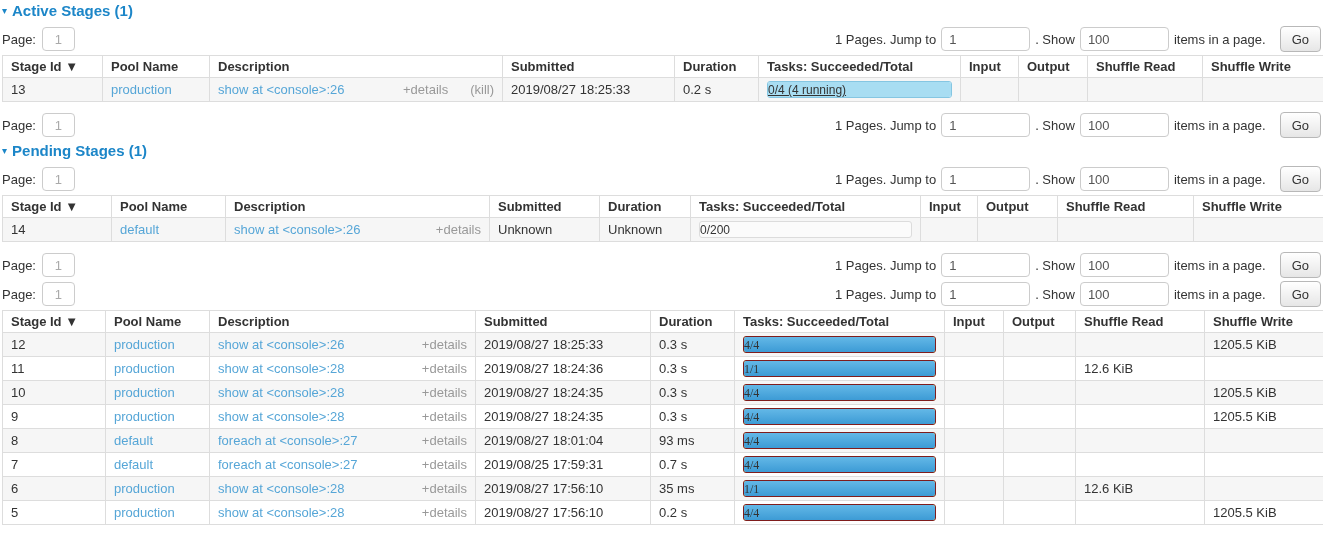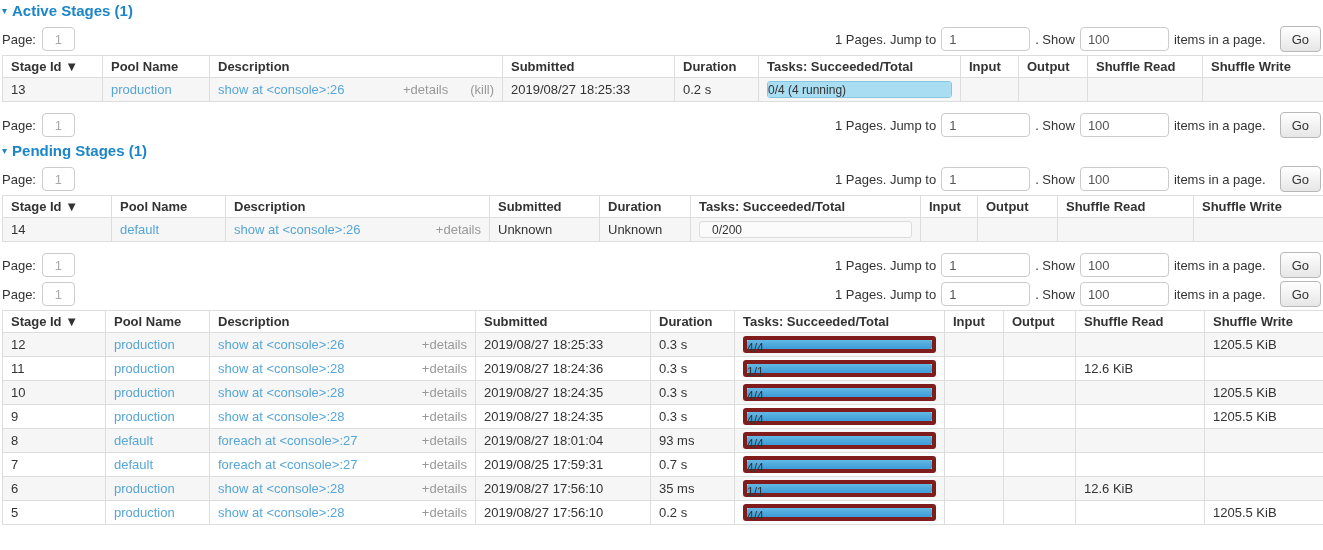--- a/index.html
+++ b/index.html
@@ -69,25 +69,25 @@
   td.tasks-cell{padding:2px 4px;}
   .progress{
     position:relative;height:17px;border-radius:3px;width:100%;
   }
   .progress .fill{
     position:absolute;top:0;left:0;bottom:0;border-radius:2px;
   }
   .progress .txt{
     position:relative;text-align:center;font-size:12px;line-height:16px;color:#333;
   }
-  .progress.full{border:4px solid #7f1d1d;background:#fde047;}
+  .progress.full{border:1px solid #7f1d1d;background:#fde047;font-family:Liberation Serif, serif;}
   .progress.full .fill{background:linear-gradient(#63b8e7,#3d9bd5);}
-  .progress.running{border:1px solid #85c6e2;background:#ffffff;}
+  .progress.running{border:1px solid #85c6e2;background:#ffffff;text-decoration:underline;}
   .progress.running .fill{background:#a8ddf2;}
-  .progress.empty{border:1px solid #dcdcdc;background:#fbfbfb;padding-left:12px;}
+  .progress.empty{border:1px solid #dcdcdc;background:#fbfbfb;}
   .progress.empty .fill{background:transparent;}
 </style>
 </head>
 <body>
 
 <div class="section-block">
   <h4 class="section-title"><span class="caret">▾</span><span>Active Stages (1)</span></h4>
 
   <div class="pagerow">
     <div class="left">

